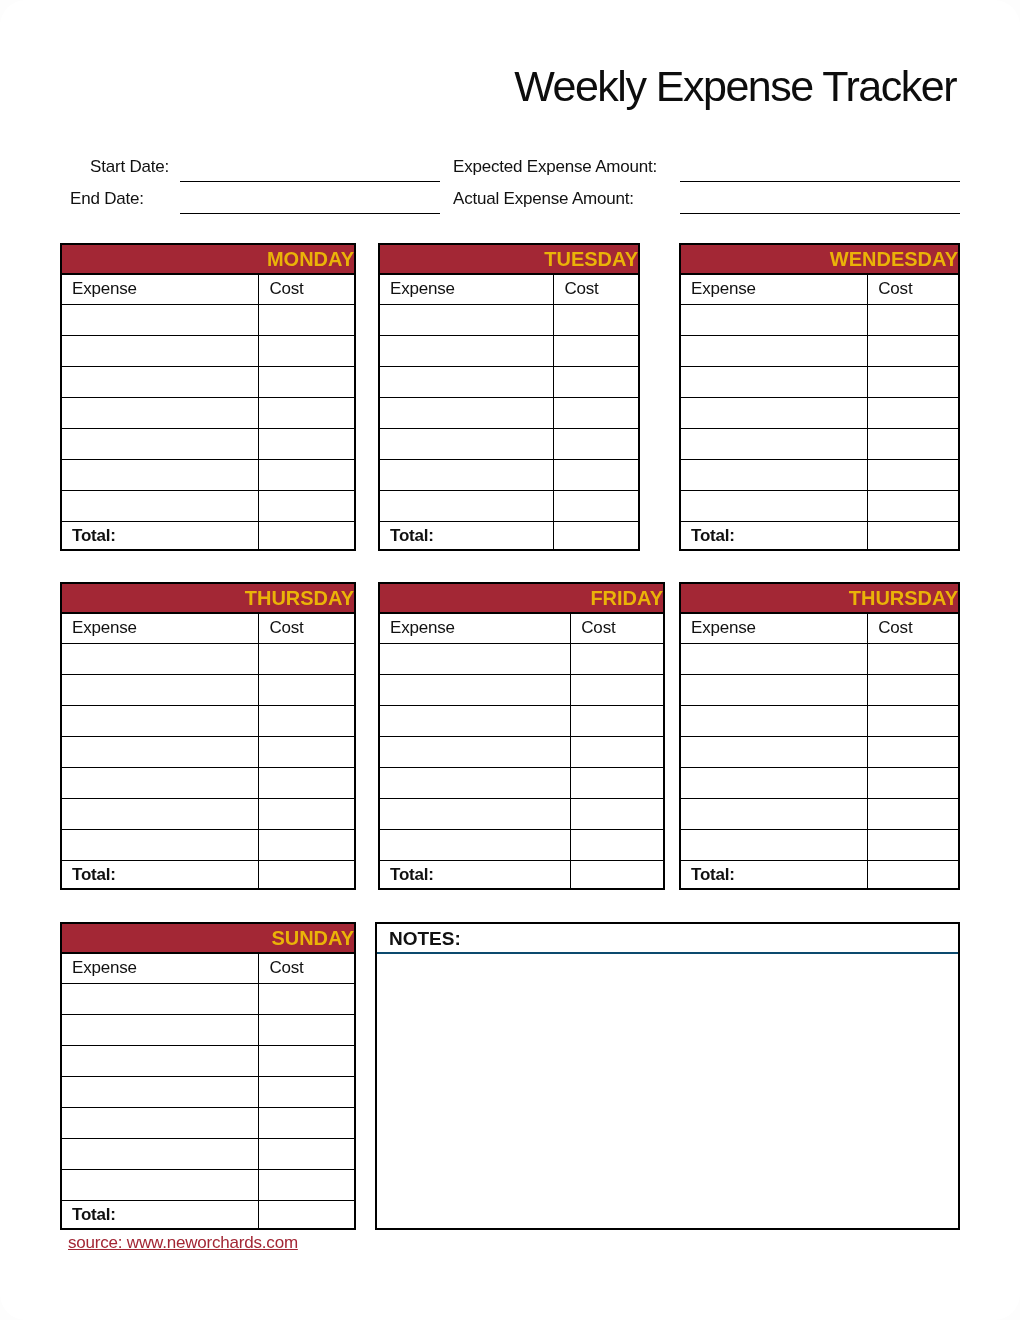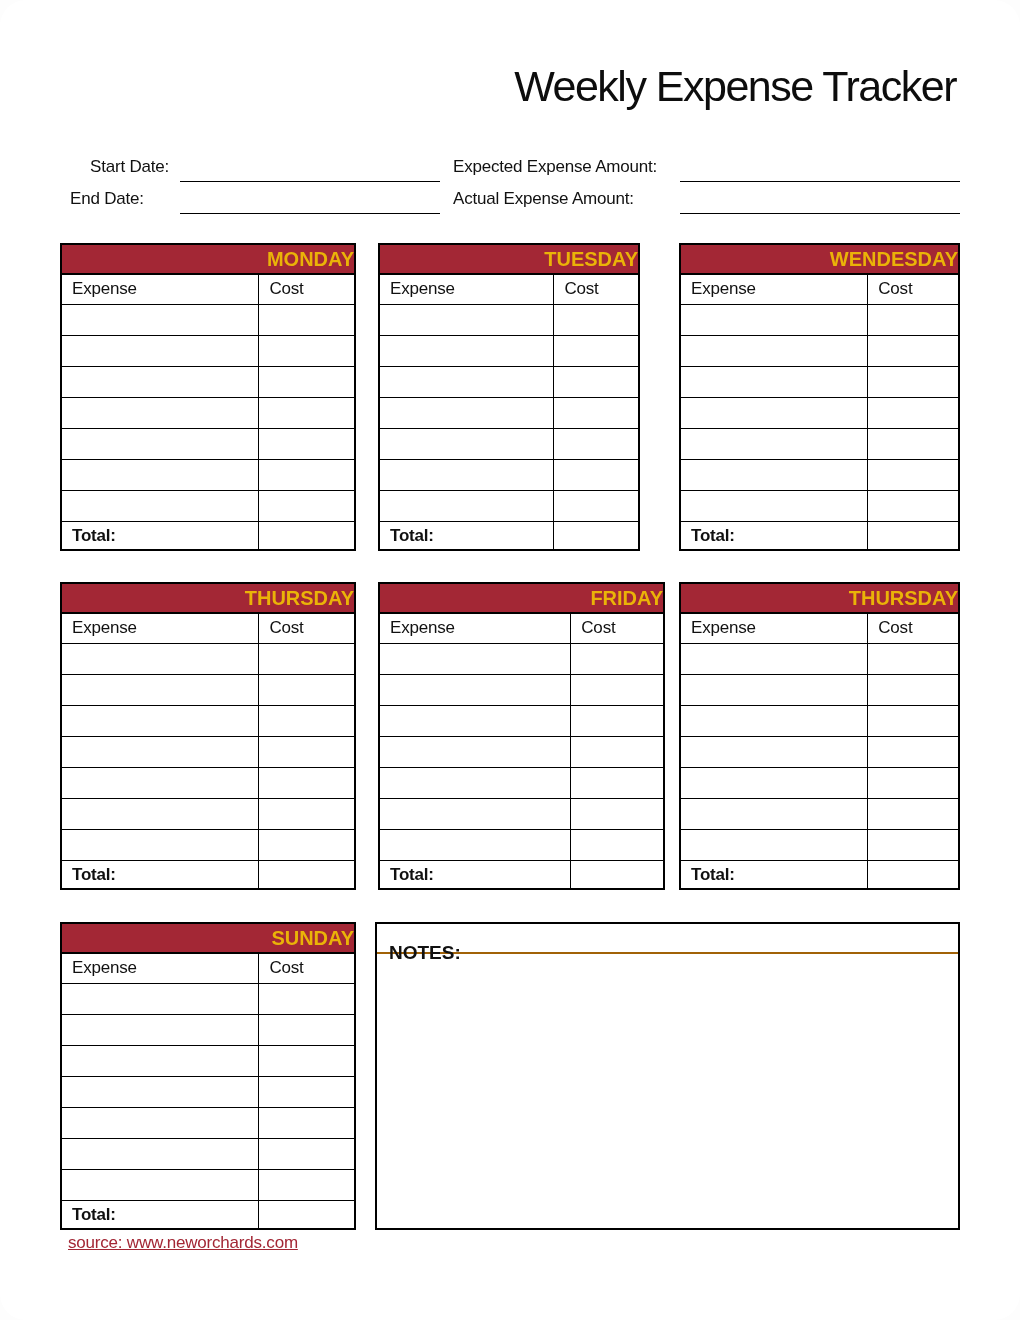--- a/index.html
+++ b/index.html
@@ -28,22 +28,22 @@
   .row { display:flex; height:31px; border-bottom:1px solid #000; }
   .row.col-head { height:30px; }
   .row.total { height:27px; border-bottom:none;font-weight:bold; }
   .cell { font-size:17px; padding:4px 0 0 10px; overflow:hidden; }
   .cell.exp { width:67.6%; border-right:1.5px solid #000; }
   .cell.cost { flex:1; }
   .notes {
     position:absolute; border:2px solid #000; background:#fff;
   }
   .notes-head {
-    height:30px; border-bottom:2px solid #a16207;
-    font-weight:bold; font-size:19px; padding:18px 0 0 12px; letter-spacing:0;
+    height:30px; border-bottom:2px solid #0c4a6e;
+    font-weight:bold; font-size:19px; padding:4px 0 0 12px; letter-spacing:0;
   }
   .notes-body { font-size:16px; padding:6px 10px; }
   .source-link {
     position:absolute; font-size:17px; color:#a32735;
     text-decoration:underline; cursor:pointer; white-space:nowrap;
   }
 </style>
 </head>
 <body>
 

